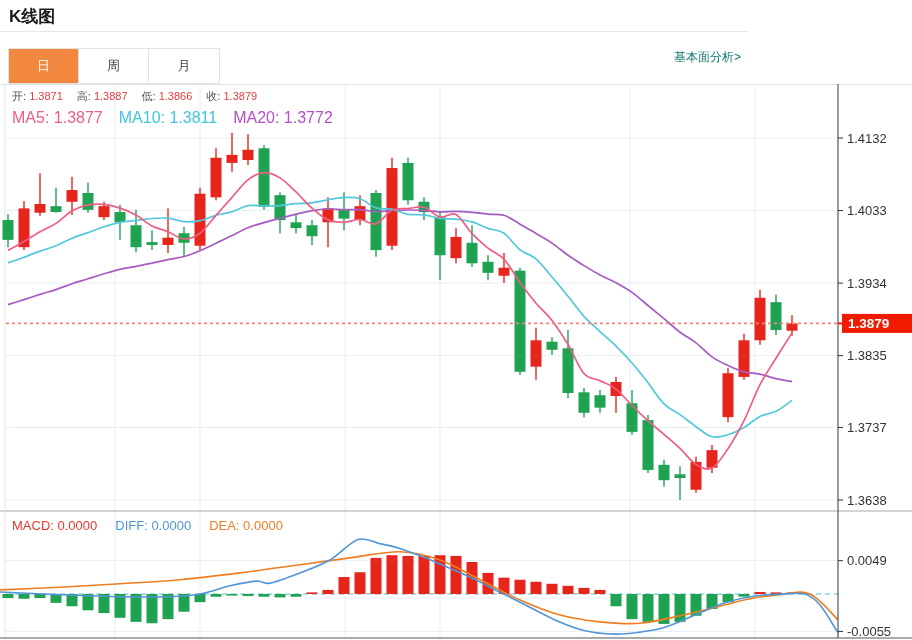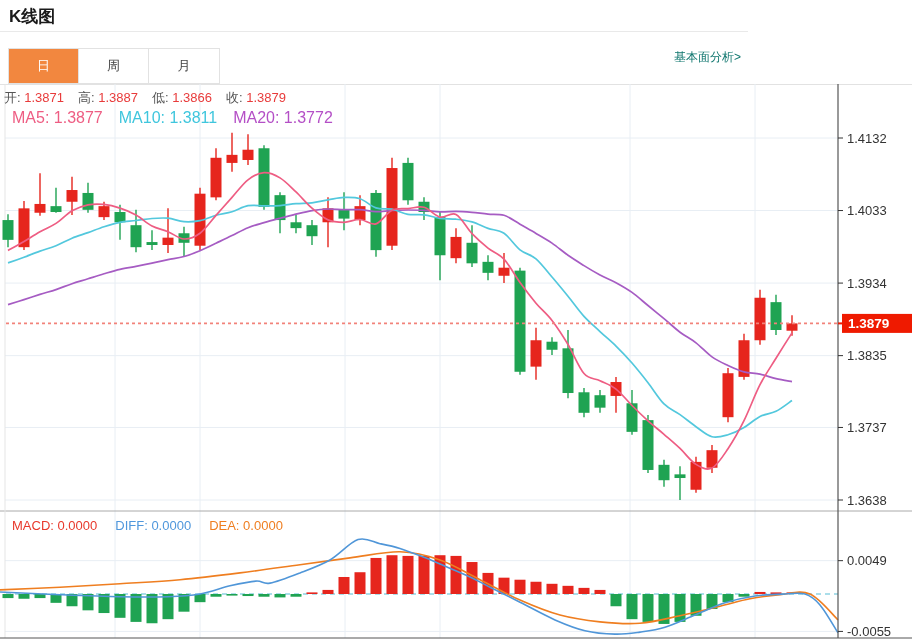--- a/index.html
+++ b/index.html
@@ -9,21 +9,21 @@
   .title{position:absolute;left:9px;top:5px;font-size:17px;font-weight:bold;color:#1a1a1a;}
   .header-link{position:absolute;right:7px;top:13px;font-size:12px;color:#0f766e;text-decoration:none;cursor:pointer;margin-top:36px;}
   .tabs{position:absolute;left:8px;top:48px;height:36px;display:flex;border:1px solid #e2e2e2;box-sizing:border-box;}
   .tab{width:70px;height:100%;box-sizing:border-box;display:flex;align-items:center;justify-content:center;
        font-size:13px;color:#444;border-right:1px solid #e2e2e2;background:#fff;cursor:pointer;}
   .tab:last-child{border-right:none;}
   .tab.active{background:var(--accent,#f2873f);color:#fff;}
   .tabrow-line{position:absolute;left:0;top:84px;width:912px;height:0;border-bottom:1px solid #e2e2e2;}
   .chart-wrap{position:absolute;left:0;top:84px;width:912px;height:556px;}
   .chart-wrap svg{position:absolute;left:0;top:0;}
-  .legend{position:absolute;left:4px;top:5px;font-size:13px;white-space:nowrap;}
+  .legend{position:absolute;left:12px;top:5px;font-size:11px;white-space:nowrap;}
   .legend .lbl{color:#555;}
   .legend .item{margin-right:14px;}
   .legend2{position:absolute;left:12px;top:25px;font-size:16px;white-space:nowrap;}
   .legend2 .item{margin-right:16px;}
   .macd-legend{position:absolute;left:12px;top:434px;font-size:13px;white-space:nowrap;}
   .macd-legend .item{margin-right:18px;margin-top:32px;}
 </style>
 </head>
 <body>
 

